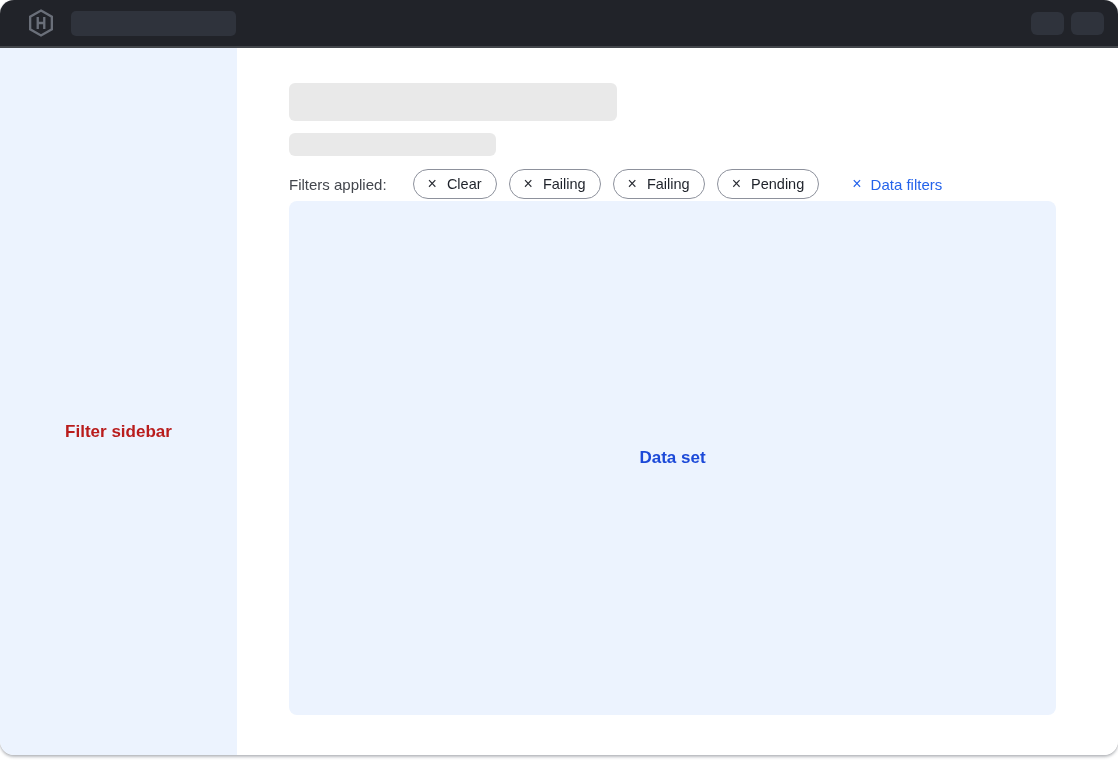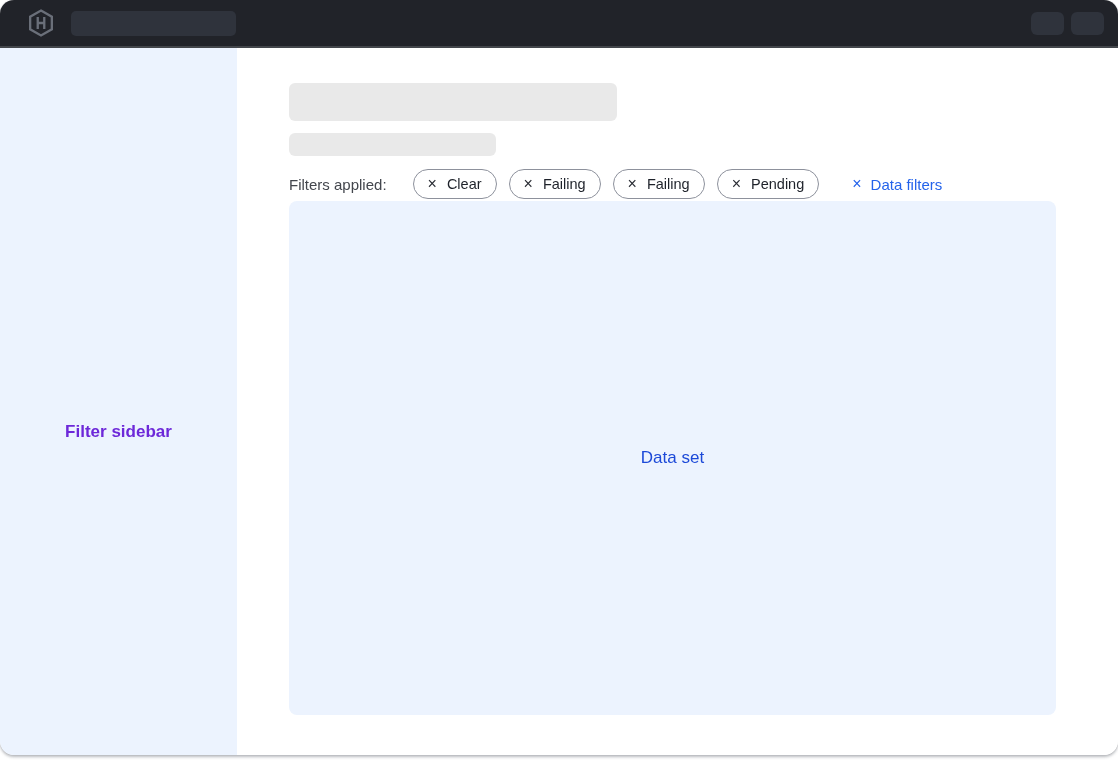--- a/index.html
+++ b/index.html
@@ -68,21 +68,21 @@
     width: 237px;
     flex: 0 0 237px;
     background: #ecf3fe;
     display: flex;
     align-items: center;
     justify-content: center;
   }
   .sidebar-label {
     position: relative;
     top: 22px;
-    color: #6d28d9;
+    color: #b91c1c;
     font-weight: bold;
     font-size: 17px;
     margin-top: 16px;
   }
   .main {
     flex: 1;
     background: #ffffff;
   }
   .content {
     margin-left: 52px;
@@ -166,21 +166,21 @@
     margin-top: 2px;
     height: 514px;
     background: #ecf3fe;
     border-radius: 8px;
     display: flex;
     align-items: center;
     justify-content: center;
   }
   .dataset-label {
     color: #1c49d8;
-    font-weight: normal;
+    font-weight: bold;
     font-size: 17px;
   }
 </style>
 </head>
 <body>
 
 <div class="window">
 
   <div class="topbar">
     <div class="logo">

